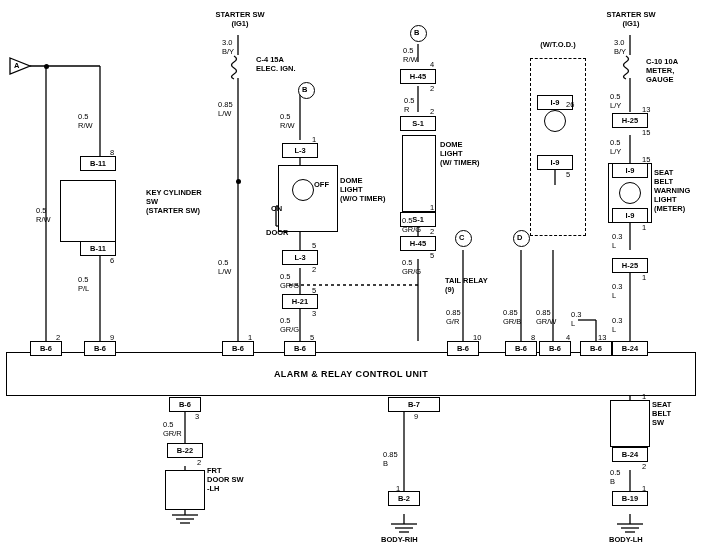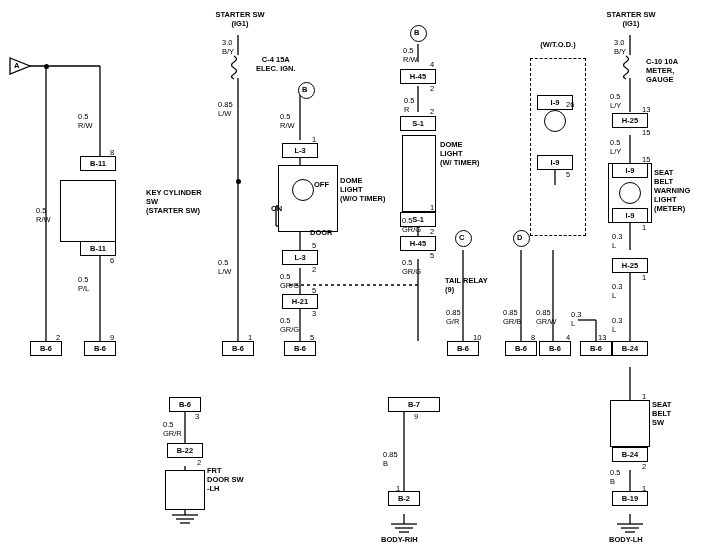--- a/index.html
+++ b/index.html
@@ -126,20 +126,23 @@
   <div class="dash" style="left:530px;top:58px;width:56px;height:178px;"></div>
   <div class="circ" style="left:544px;top:110px;width:22px;height:22px;"></div>
 
   <div class="box" style="left:608px;top:163px;width:44px;height:60px;"></div>
   <div class="circ" style="left:619px;top:182px;width:22px;height:22px;"></div>
 
   <div class="box" style="left:610px;top:400px;width:40px;height:47px;"></div>
 
   <div class="box" style="left:165px;top:470px;width:40px;height:40px;"></div>
 
+  <div class="unit" style="left:6px;top:352px;width:690px;height:44px;">
+    <div class="t">ALARM &amp; RELAY CONTROL UNIT</div>
+  </div>
 
   <div class="cbox" style="left:80px;top:156px;width:36px;height:15px;">B-11</div>
   <div class="cbox" style="left:80px;top:241px;width:36px;height:15px;">B-11</div>
 
   <div class="cbox" style="left:282px;top:143px;width:36px;height:15px;">L-3</div>
   <div class="cbox" style="left:282px;top:250px;width:36px;height:15px;">L-3</div>
   <div class="cbox" style="left:282px;top:294px;width:36px;height:15px;">H-21</div>
 
   <div class="cbox" style="left:400px;top:69px;width:36px;height:15px;">H-45</div>
   <div class="cbox" style="left:400px;top:236px;width:36px;height:15px;">H-45</div>
@@ -180,21 +183,21 @@
   <div class="circ" style="left:513px;top:230px;width:17px;height:17px;"></div>
   <div class="lbl b" style="left:517px;top:233px;">D</div>
   <div class="lbl b" style="left:14px;top:61px;">A</div>
 
   <div class="lbl b c" style="left:205px;top:10px;width:70px;">STARTER SW
 (IG1)</div>
   <div class="lbl b c" style="left:596px;top:10px;width:70px;">STARTER SW
 (IG1)</div>
   <div class="lbl b c" style="left:528px;top:40px;width:60px;">(W/T.O.D.)</div>
 
-  <div class="lbl b" style="left:256px;top:55px;text-align:center;">C-4 15A
+  <div class="lbl b" style="left:256px;top:55px;">C-4 15A
 ELEC. IGN.</div>
   <div class="lbl b" style="left:646px;top:57px;">C-10 10A
 METER,
 GAUGE</div>
   <div class="lbl b" style="left:118px;top:188px;margin-left:28px;">KEY CYLINDER
 SW
 (STARTER SW)</div>
   <div class="lbl b" style="left:340px;top:176px;">DOME
 LIGHT
 (W/O TIMER)</div>
@@ -209,21 +212,21 @@
   <div class="lbl b" style="left:652px;top:400px;">SEAT
 BELT
 SW</div>
   <div class="lbl b" style="left:207px;top:466px;">FRT
 DOOR SW
 -LH</div>
   <div class="lbl b" style="left:445px;top:276px;">TAIL RELAY
 (9)</div>
   <div class="lbl b" style="left:271px;top:204px;">ON</div>
   <div class="lbl b" style="left:314px;top:180px;text-align:center;">OFF</div>
-  <div class="lbl b" style="left:266px;top:228px;margin-left:44px;">DOOR</div>
+  <div class="lbl b" style="left:266px;top:228px;">DOOR</div>
   <div class="lbl b" style="left:381px;top:535px;text-align:center;">BODY-RIH</div>
   <div class="lbl b" style="left:609px;top:535px;">BODY-LH</div>
 
   <div class="lbl" style="left:222px;top:38px;">3.0
 B/Y</div>
   <div class="lbl" style="left:218px;top:100px;">0.85
 L/W</div>
   <div class="lbl" style="left:78px;top:112px;">0.5
 R/W</div>
   <div class="lbl" style="left:36px;top:206px;">0.5

